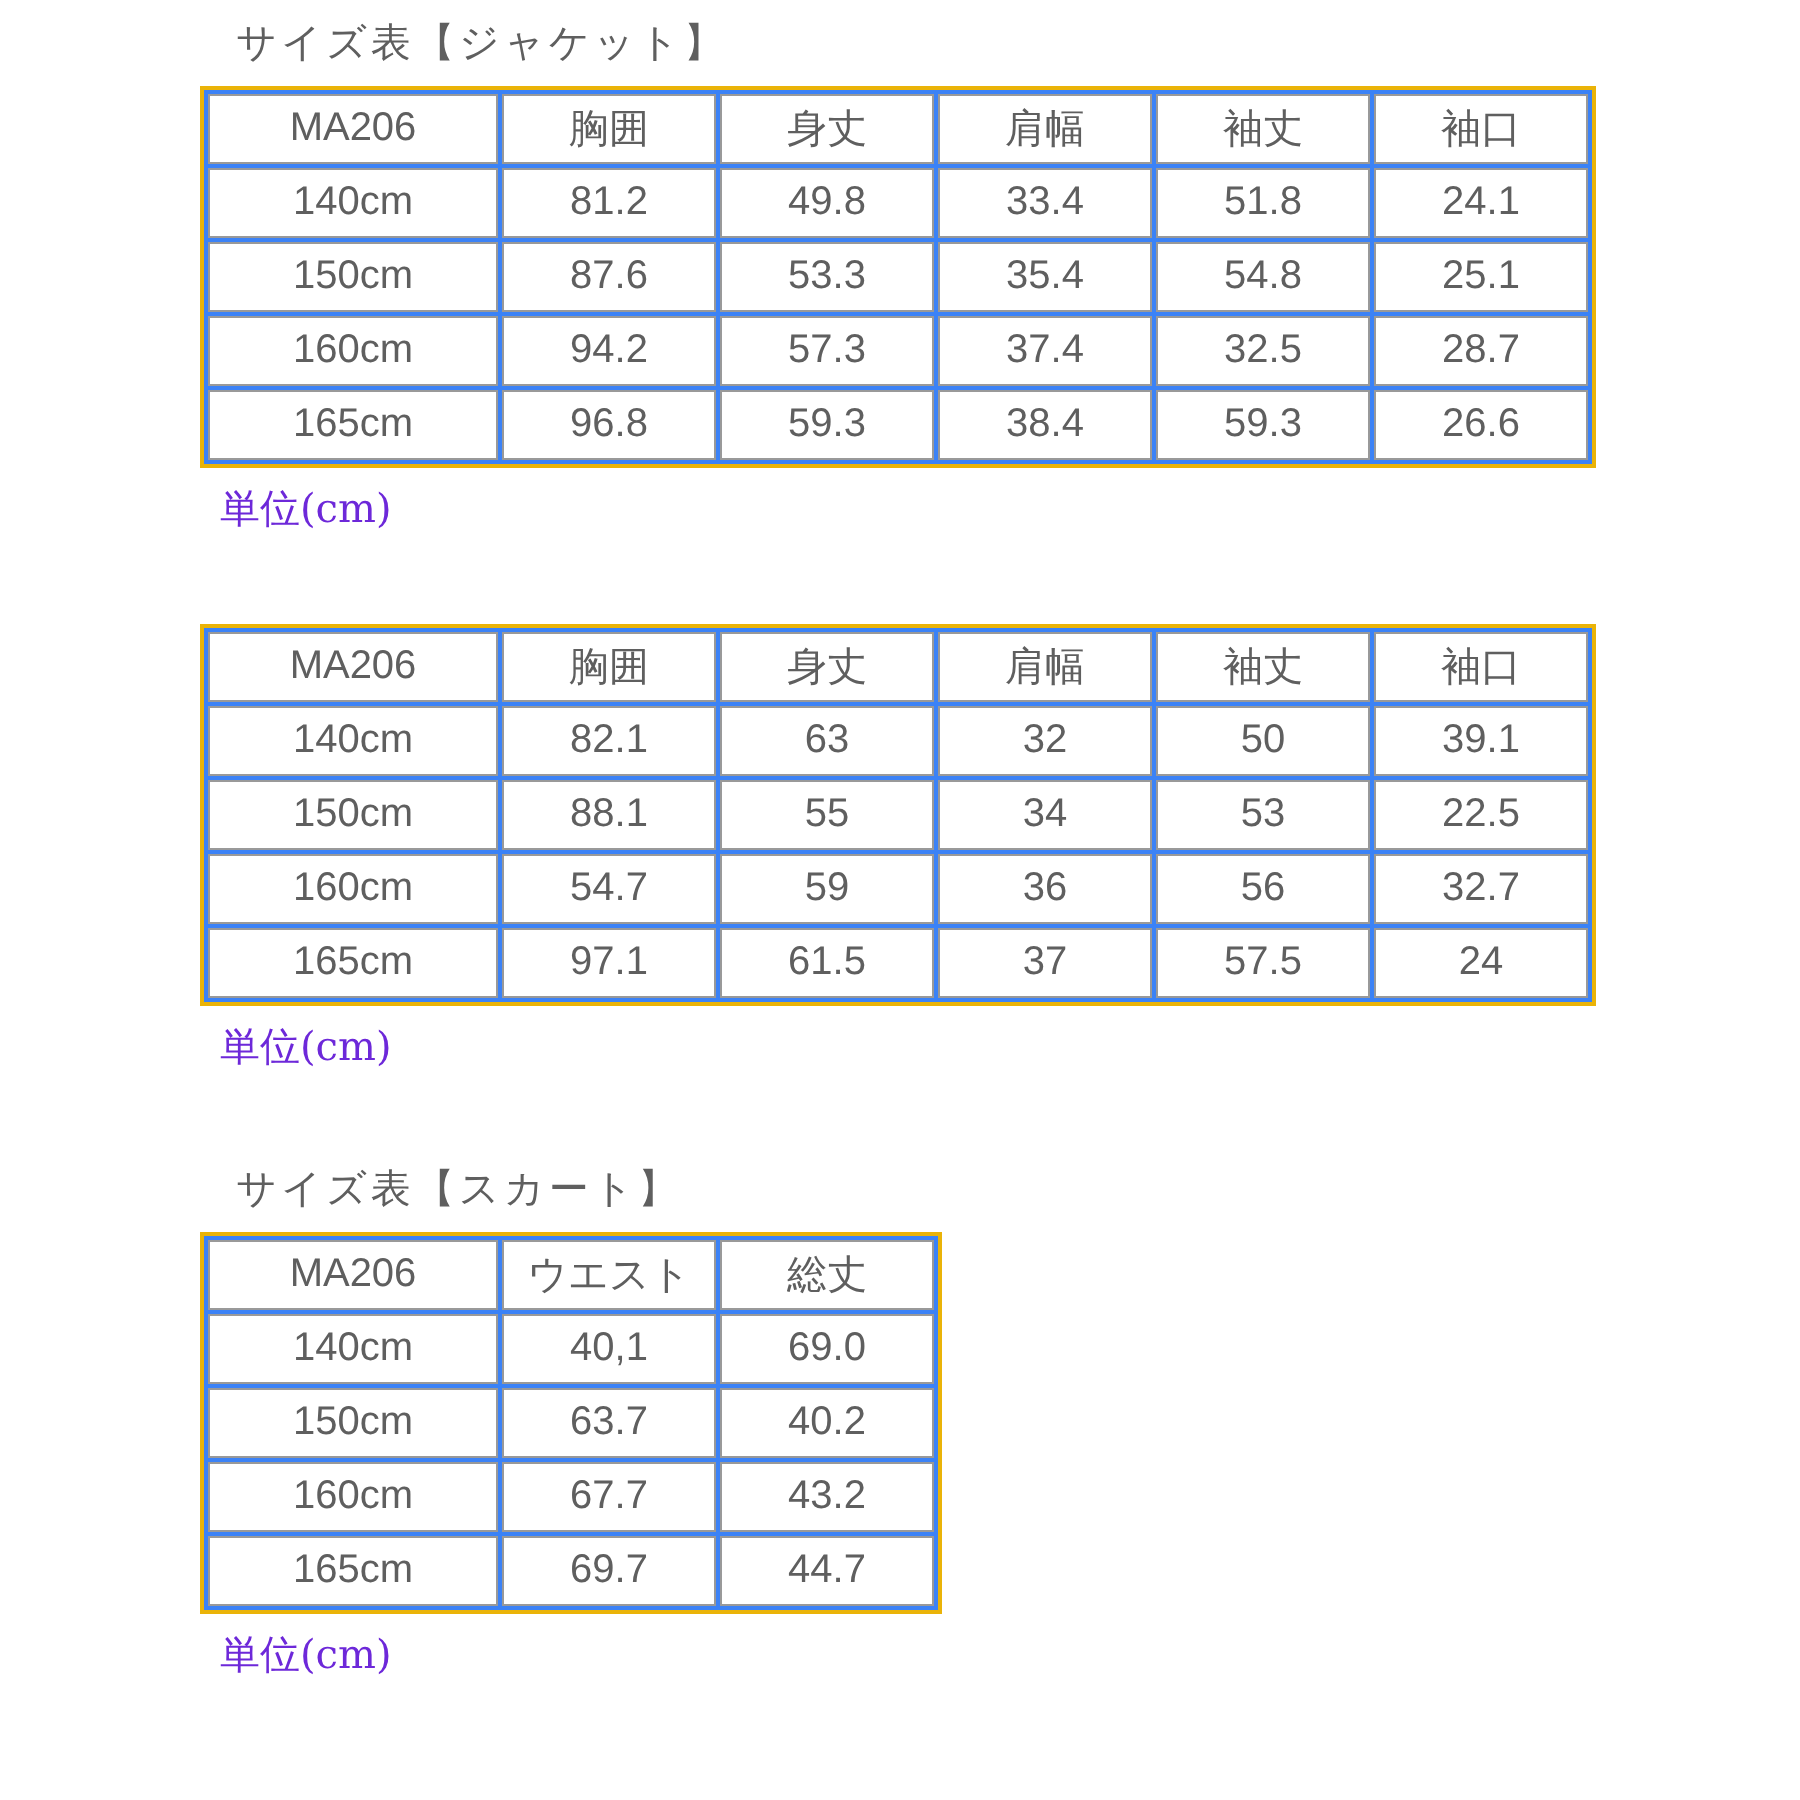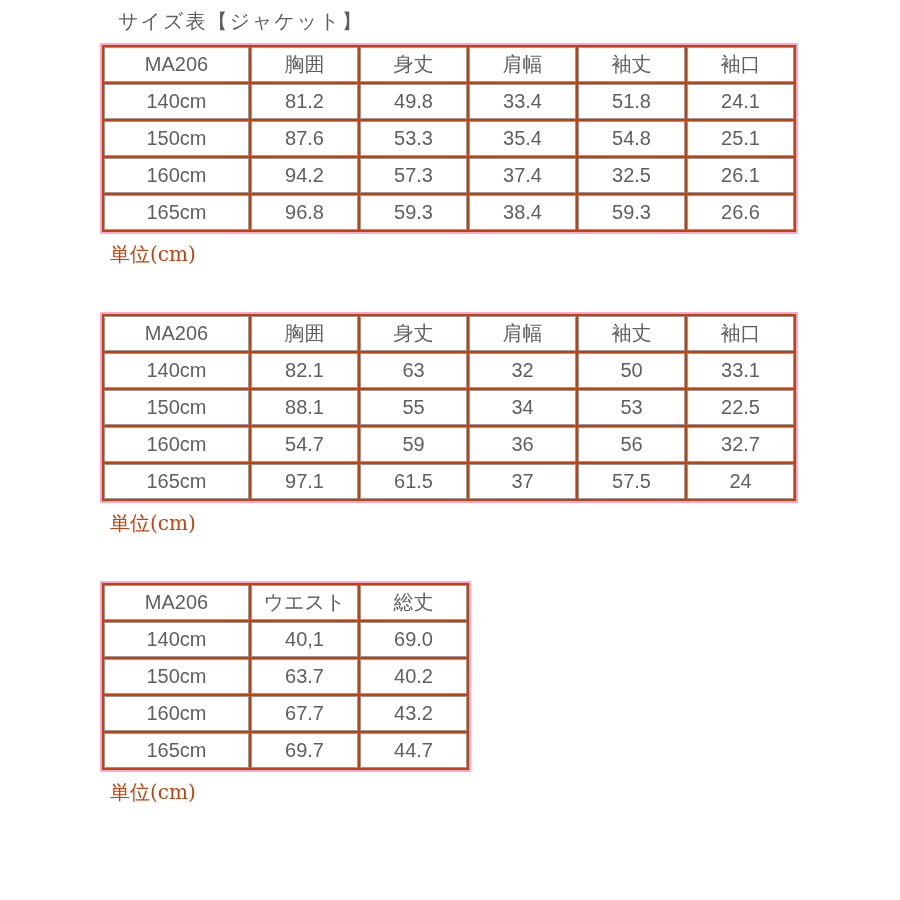--- a/index.html
+++ b/index.html
@@ -23,22 +23,22 @@
     font-family: "DejaVu Serif", "Liberation Serif", serif;
     font-size: 20px;
     color: #5f5f5f;
     letter-spacing: 2px;
     margin: 0 0 8px 18px;
     white-space: nowrap;
   }
   table.size-table {
     border-collapse: separate;
     border-spacing: 2px;
-    border: 2px solid #f9a8d4;
-    background: #c2410c;
+    border: 2px solid #eab308;
+    background: #3b82f6;
     table-layout: fixed;
   }
   table.size-table td,
   table.size-table th {
     border: 1px solid #999999;
     height: 33px;
     padding: 0 2px;
     text-align: center;
     vertical-align: middle;
     font-family: "Liberation Sans", sans-serif;
@@ -46,21 +46,21 @@
     font-size: 20px;
     color: #5f5f5f;
     background: #ffffff;
     overflow: hidden;
   }
   col.col-size   { width: 145px; }
   col.col-metric { width: 107px; }
   .unit-note {
     font-family: "DejaVu Serif", "Liberation Serif", serif;
     font-size: 20px;
-    color: #c2410c;
+    color: #6d28d9;
     margin: 7px 0 0 10px;
   }
 </style>
 </head>
 <body>
 
 <div class="page">
 
   <div class="section">
     <div class="section-title">サイズ表【ジャケット】</div>
@@ -97,21 +97,21 @@
           <td>35.4</td>
           <td>54.8</td>
           <td>25.1</td>
         </tr>
         <tr>
           <td>160cm</td>
           <td>94.2</td>
           <td>57.3</td>
           <td>37.4</td>
           <td>32.5</td>
-          <td>26.1</td>
+          <td>28.7</td>
         </tr>
         <tr>
           <td>165cm</td>
           <td>96.8</td>
           <td>59.3</td>
           <td>38.4</td>
           <td>59.3</td>
           <td>26.6</td>
         </tr>
       </tbody>
@@ -137,21 +137,21 @@
           <th>肩幅</th>
           <th>袖丈</th>
           <th>袖口</th>
         </tr>
         <tr>
           <td>140cm</td>
           <td>82.1</td>
           <td>63</td>
           <td>32</td>
           <td>50</td>
-          <td>33.1</td>
+          <td>39.1</td>
         </tr>
         <tr>
           <td>150cm</td>
           <td>88.1</td>
           <td>55</td>
           <td>34</td>
           <td>53</td>
           <td>22.5</td>
         </tr>
         <tr>
@@ -169,20 +169,21 @@
           <td>37</td>
           <td>57.5</td>
           <td>24</td>
         </tr>
       </tbody>
     </table>
     <div class="unit-note">単位(cm)</div>
   </div>
 
   <div class="section">
+    <div class="section-title">サイズ表【スカート】</div>
     <table class="size-table">
       <colgroup>
         <col class="col-size">
           <col class="col-metric">
           <col class="col-metric">
       </colgroup>
       <tbody>
         <tr>
           <th>MA206</th>
           <th>ウエスト</th>

